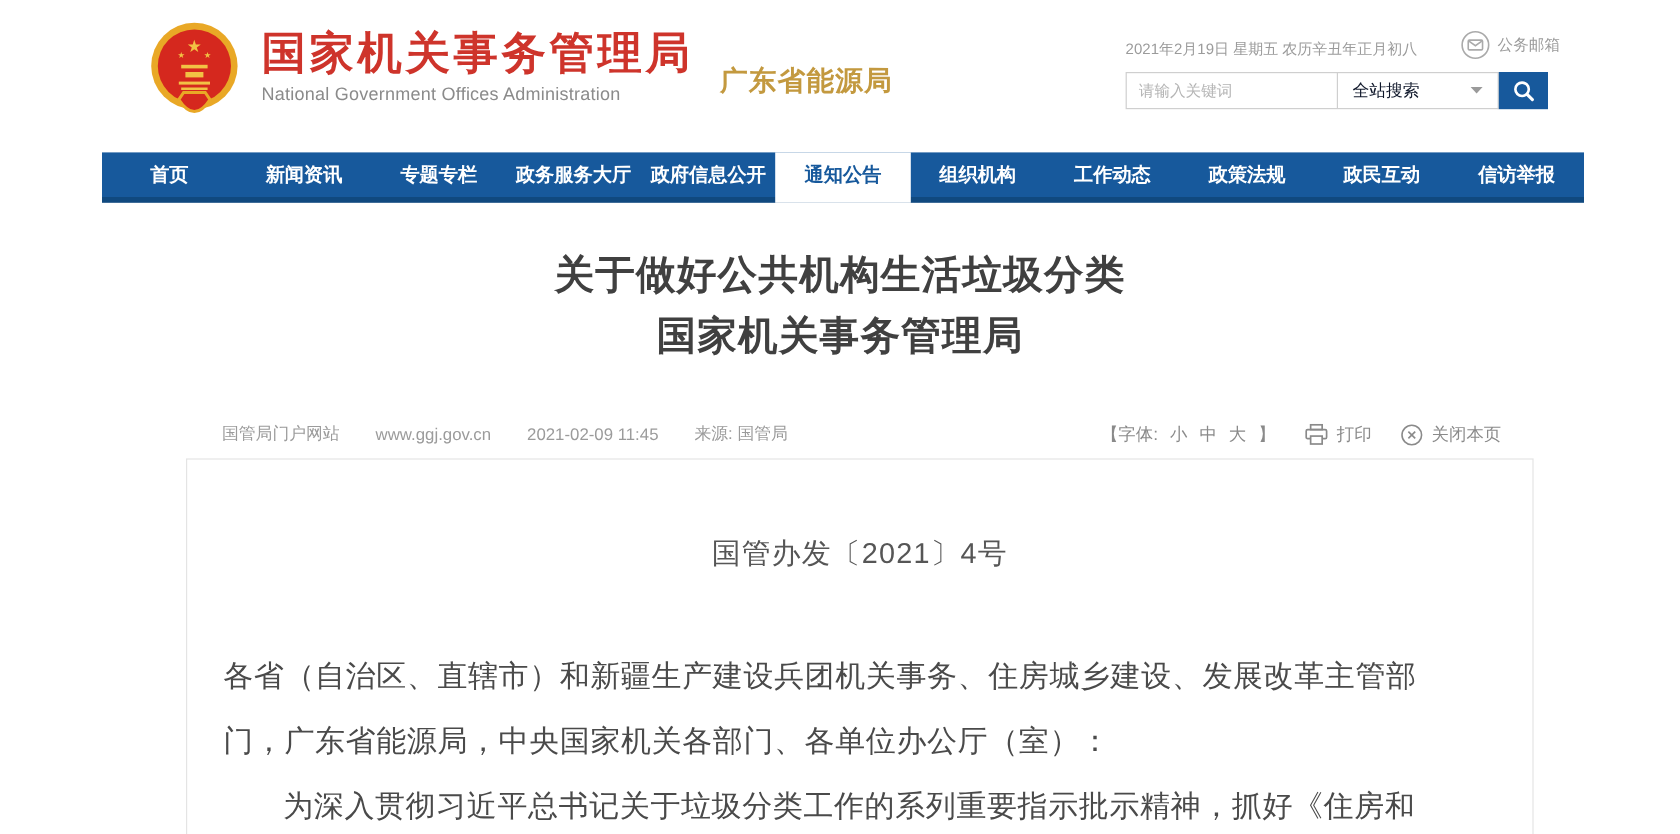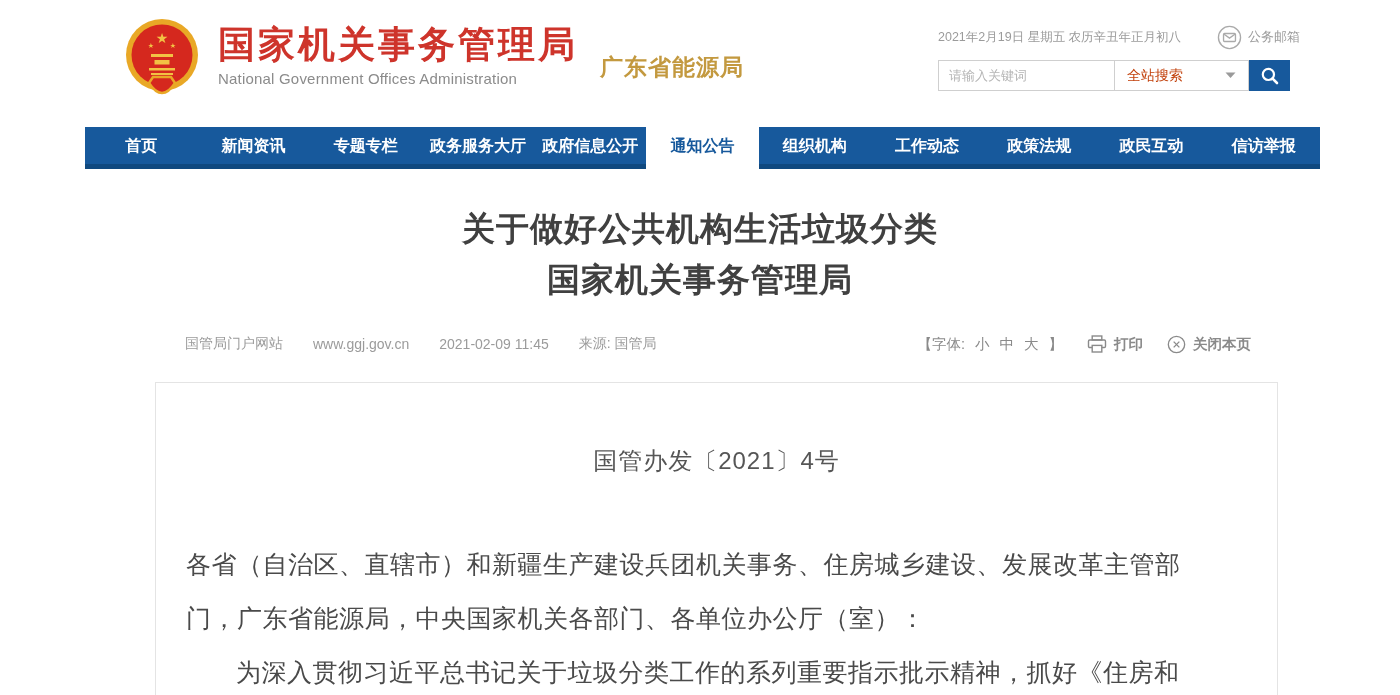--- a/index.html
+++ b/index.html
@@ -13,35 +13,35 @@
   
   .header { position:absolute; left:0; top:0; width:1400px; height:127px; background:#fff; }
   .logo-group { position:absolute; left:122px; top:17px; display:flex; align-items:flex-start; }
   .emblem { width:80px; height:86px; flex:0 0 auto; }
   .logo-text { margin-left:16px; padding-top:6px; }
   .site-name { color:#ce342b; font-size:37px; font-weight:bold; letter-spacing:3px; line-height:44px; }
   .site-name-en { color:#8b8b8b; font-size:15px; margin-top:3px; letter-spacing:0.2px; }
   .portal-name { position:absolute; left:600px; top:52px; color:#c3993f; font-size:23px; font-weight:bold; letter-spacing:1px; }
 
   .header-right { position:absolute; left:938px; top:24px; width:362px; }
-  .date-row { display:flex; align-items:center; justify-content:space-between; height:26px; }
+  .date-row { display:flex; align-items:flex-end; justify-content:space-between; height:26px; }
   .date-text { color:#9b9b9b; font-size:12.5px; white-space:nowrap; }
   .mailbox { display:flex; align-items:center; gap:6px; cursor:pointer; }
   .mailbox-label { color:#9b9b9b; font-size:13px; white-space:nowrap; }
   .search-row { display:flex; margin-top:10px; height:40px; }
   .search-input {
     width:177px; height:31px; border:1px solid #cfcfcf; padding:0 10px;
     font-size:13px; color:#666; outline:none;
     font-family:"Liberation Sans","DejaVu Sans",sans-serif;
   }
   .search-input::placeholder { color:#b5b5b5; }
   .search-scope {
     width:134px; height:31px; border:1px solid #cfcfcf; border-left:none;
     display:flex; align-items:center; justify-content:space-between;
-    padding:0 12px; color:#c2410c; font-size:14px; cursor:pointer; background:#fff;
+    padding:0 12px; color:#0f172a; font-size:14px; cursor:pointer; background:#fff;
   }
   .search-button {
     width:41px; height:31px; background:#17599c; border:none; cursor:pointer;
     display:flex; align-items:center; justify-content:center;
   }
 
   
   .nav {
     position:absolute; left:85px; top:127px; width:1235px; height:42px;
     background:linear-gradient(#17599c 0 37px, #10497f 37px 42px);
@@ -51,28 +51,28 @@
     flex:1; display:flex; align-items:center; justify-content:center;
     color:#ffffff; font-size:16px; font-weight:bold; cursor:pointer; white-space:nowrap;
     padding-bottom:4px;
   }
   .nav-item.active { background:#ffffff; color:#17599c; }
 
   
   .article-title { position:absolute; left:0; top:203px; width:1400px; text-align:center;
     color:#404040; font-weight:600; font-size:33px; line-height:51px; letter-spacing:1px; }
 
-  .meta-row { position:absolute; left:155px; top:332px; width:1123px; height:24px;
+  .meta-row { position:absolute; left:155px; top:350px; width:1123px; height:24px;
     display:flex; align-items:center; justify-content:space-between; }
   .meta-left { display:flex; align-items:center; gap:30px; margin-left:30px; }
   .meta-left span { color:#9b9b9b; font-size:14px; white-space:nowrap; }
   .meta-right { display:flex; align-items:center; gap:24px; margin-right:27px; }
   .font-widget { display:flex; align-items:center; gap:10px; color:#8a8a8a; font-size:14.5px; }
   .font-size-option { cursor:pointer; color:#8a8a8a; }
-  .meta-action { display:flex; align-items:center; gap:7px; cursor:pointer; color:#8a8a8a; font-size:14.5px;font-weight:bold; }
+  .meta-action { display:flex; align-items:center; gap:7px; cursor:pointer; color:#8a8a8a; font-size:14.5px; }
 
   .content-box {
     position:absolute; left:155px; top:382px; width:1123px; height:360px;
     border:1px solid #e4e4e4; background:#fff;
   }
   .doc-number { text-align:center; margin-top:62px; color:#565656; font-size:24px; letter-spacing:1px; }
   .body-text { margin:60px 70px 0 30px; color:#4a4a4a; font-size:25px; line-height:54px; letter-spacing:0.5px; }
   .para { margin:0; }
   .para.indent { text-indent:2em; }
 

